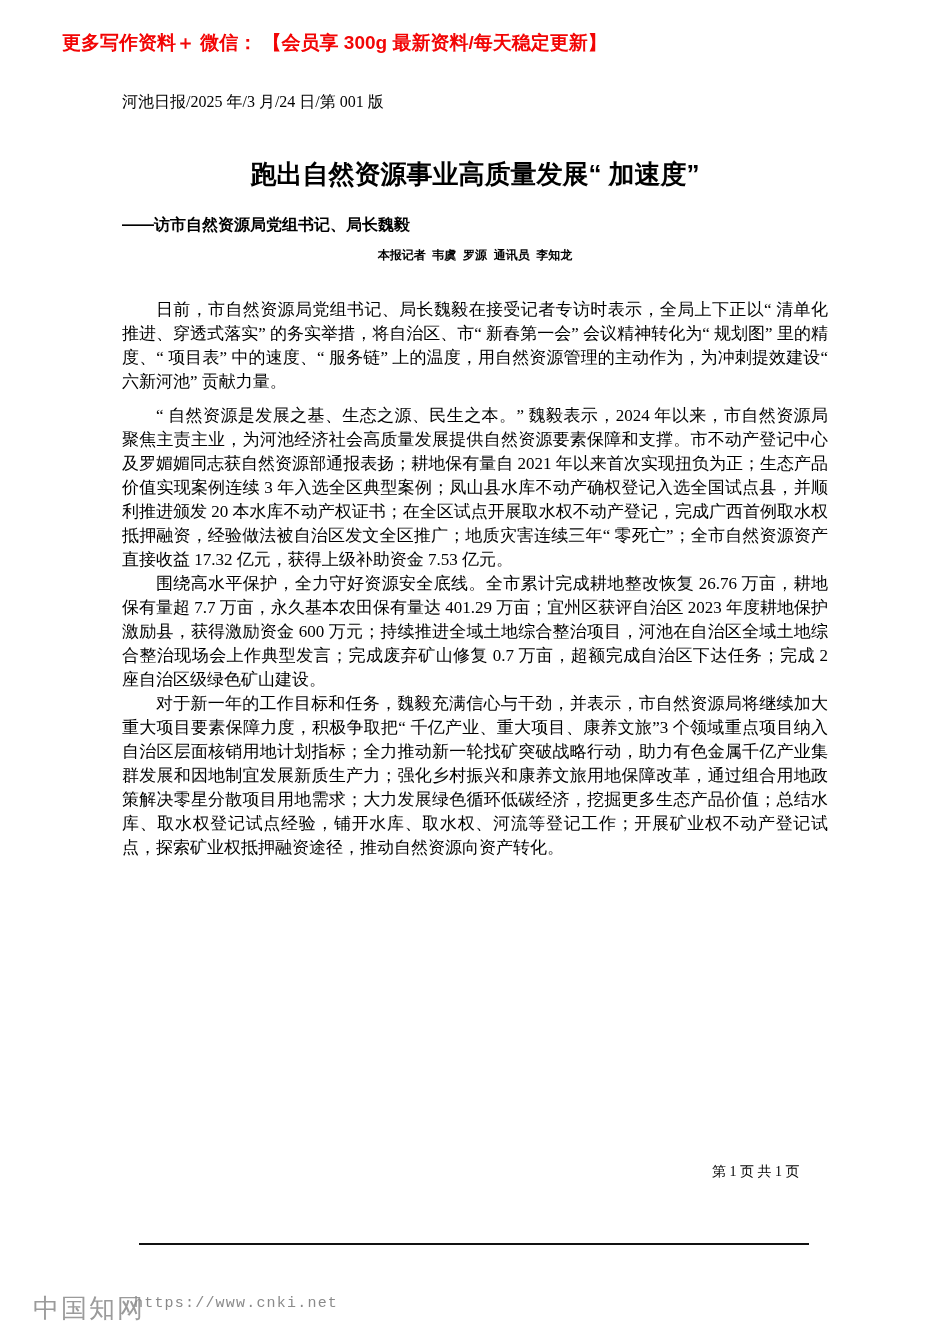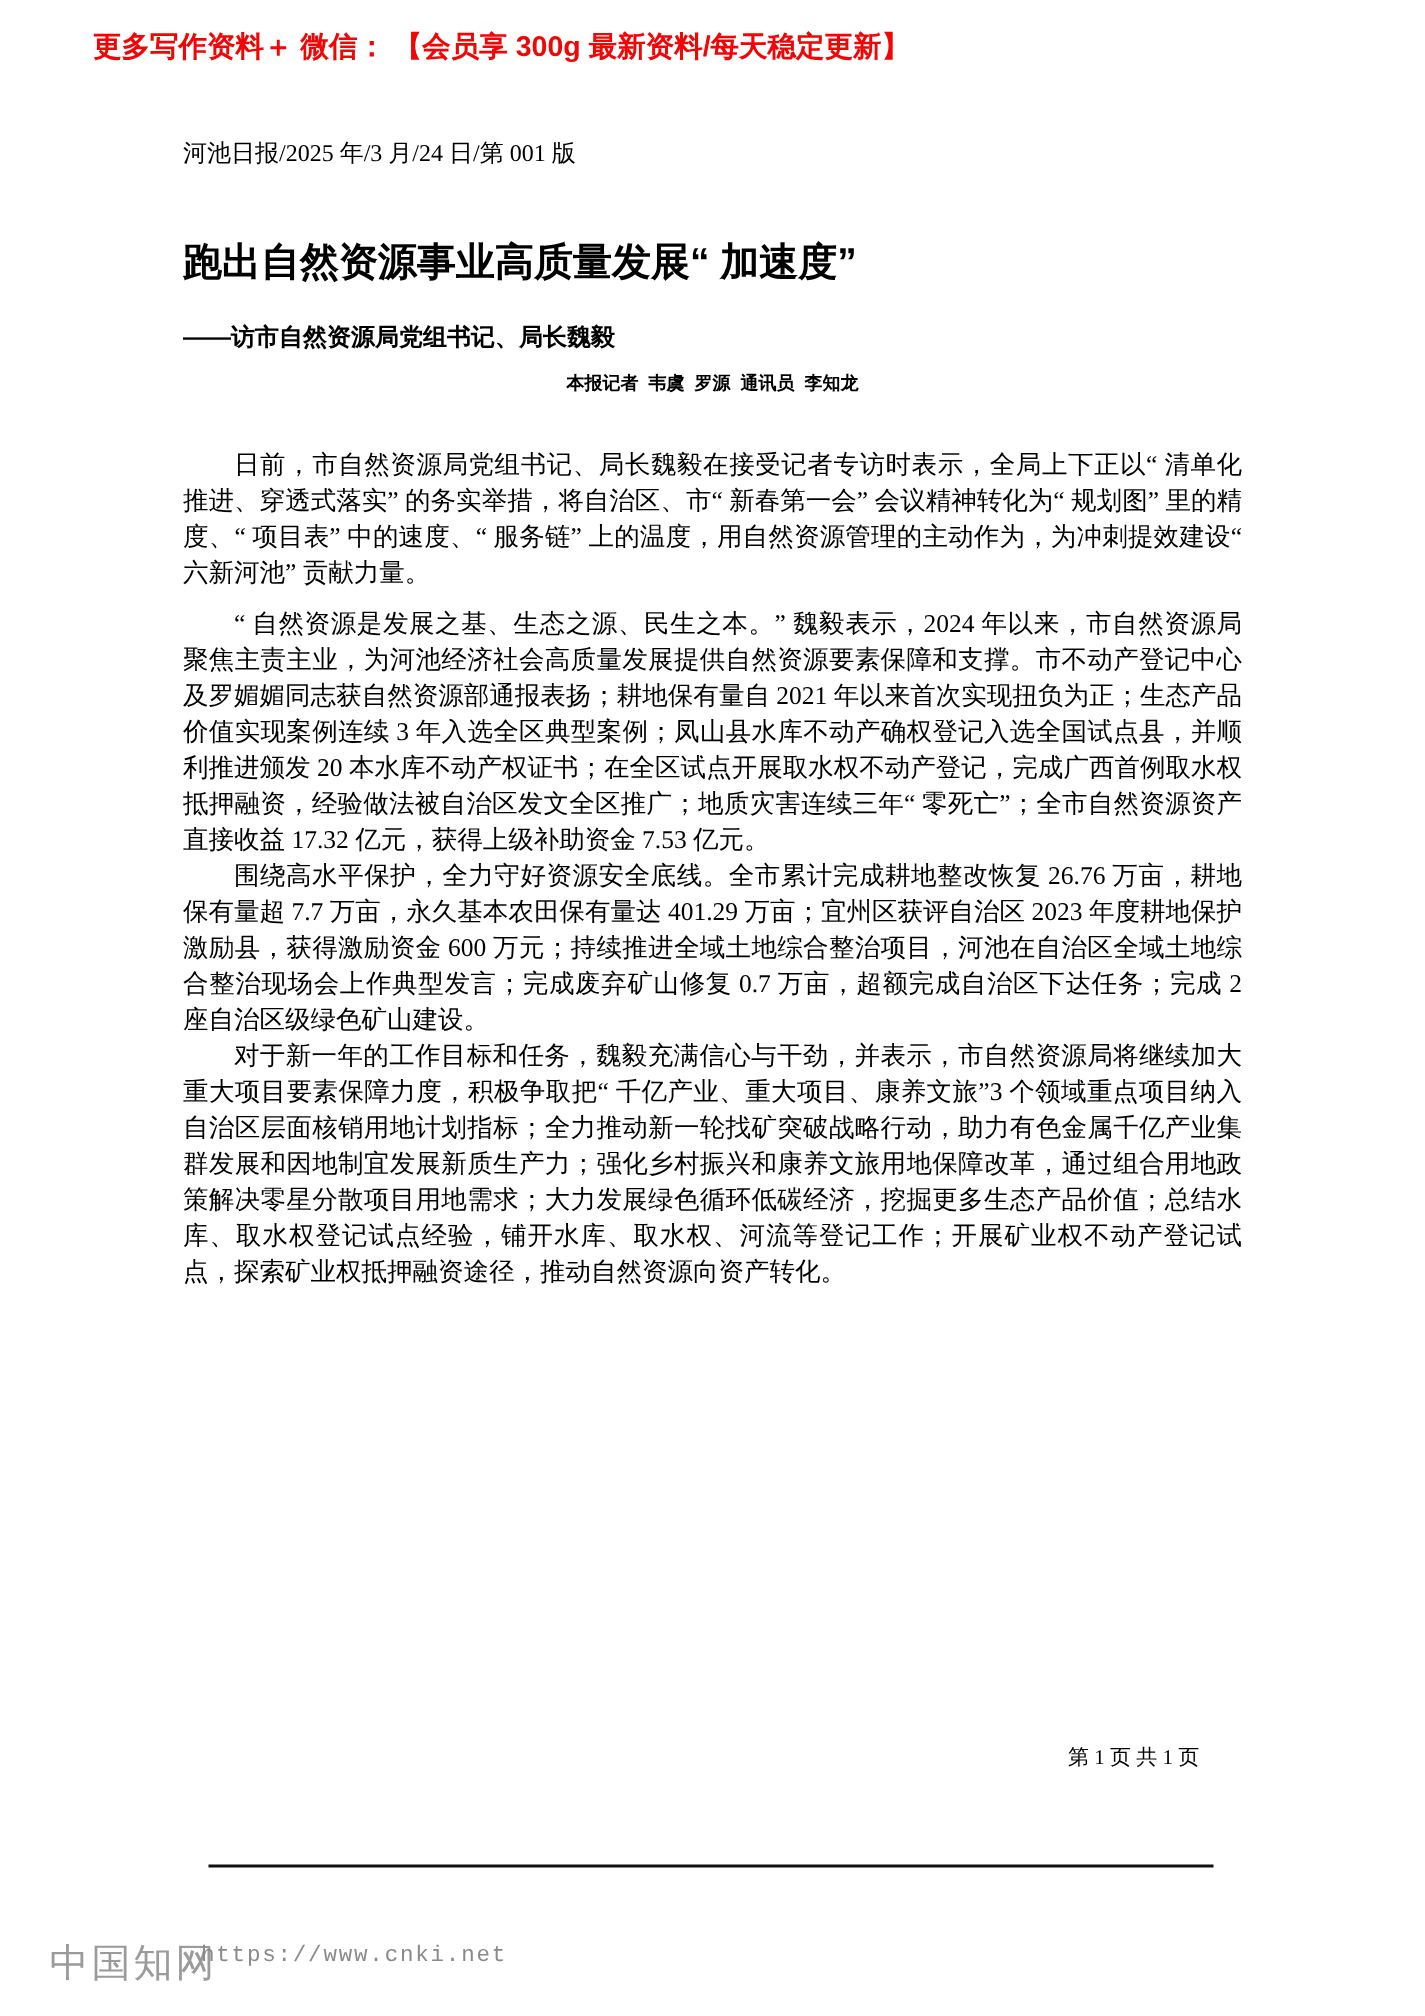--- a/index.html
+++ b/index.html
@@ -11,40 +11,40 @@
     width: 950px;
     height: 1344px;
     position: relative;
     overflow: hidden;
     color: #000;
     font-family: "Liberation Serif", "DejaVu Serif", serif;
   }
   .promo-banner {
     position: absolute;
     left: 62px;
-    top: 18px;
+    top: 30px;
     font-family: "Liberation Sans", "DejaVu Sans", sans-serif;
     font-weight: bold;
     font-size: 19px;
     color: #f20505;
     white-space: pre-wrap;
   }
   .source-line {
     position: absolute;
     left: 122px;
     top: 92px;
     font-size: 16px;
     white-space: pre-wrap;
   }
   .article-title {
     position: absolute;
     left: 122px;
     top: 140px;
     width: 706px;
-    text-align: left;
+    text-align: center;
     font-family: "Liberation Sans", "DejaVu Sans", sans-serif;
     font-weight: bold;
     font-size: 26px;
     white-space: pre-wrap;
   }
   .article-subtitle {
     position: absolute;
     left: 122px;
     top: 202px;
     width: 706px;

